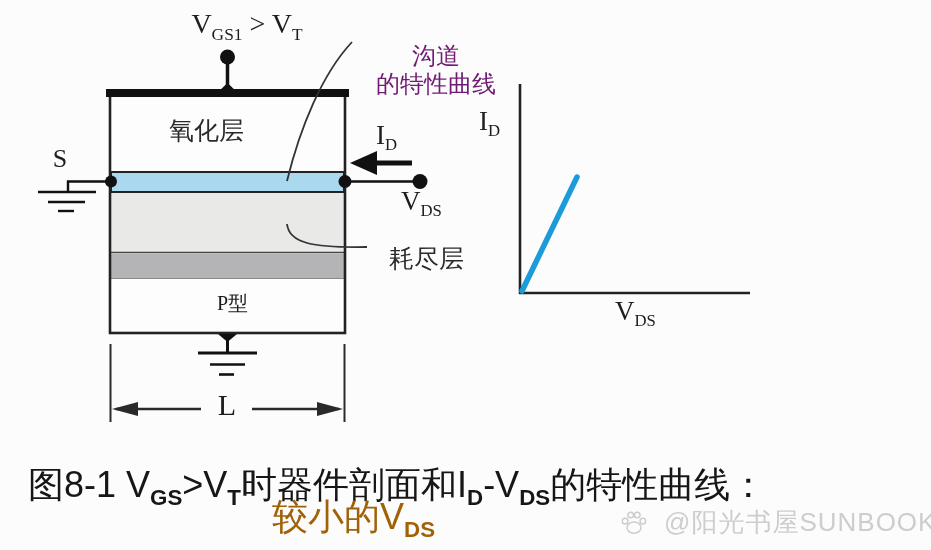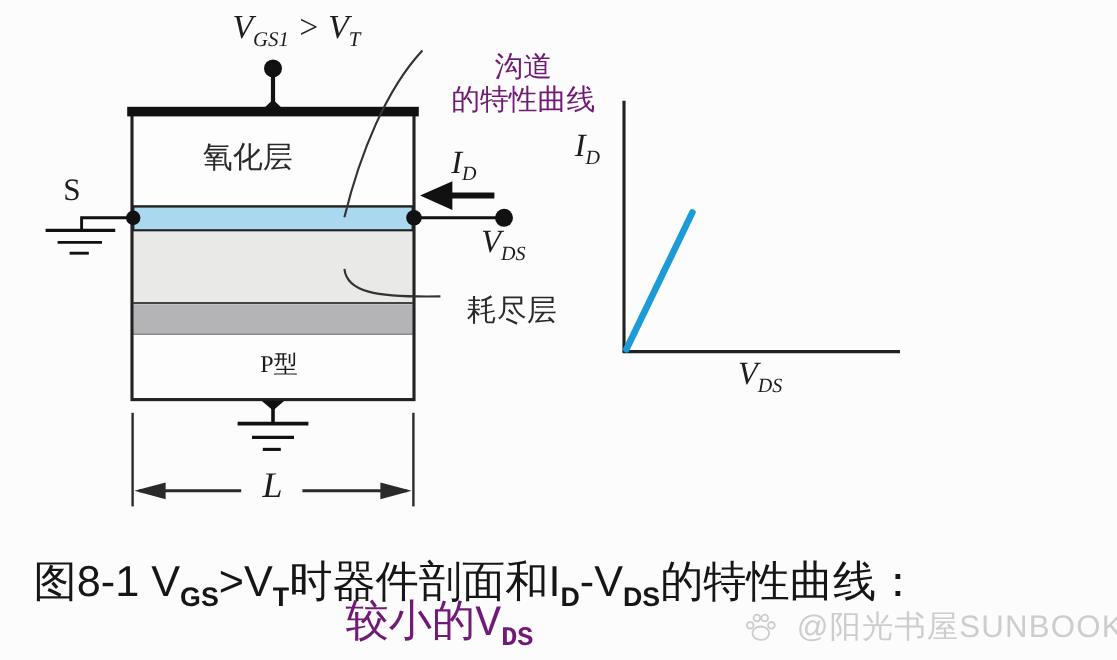--- a/index.html
+++ b/index.html
@@ -1,35 +1,35 @@
 <!DOCTYPE html>
 <html><head>
 <meta charset="utf-8">
 <style>
   html,body{margin:0;padding:0;}
   body{font-family:"Liberation Sans",sans-serif;background:#ffffff;}
   #canvas{position:relative;width:931px;height:550px;background:#fcfcfc;overflow:hidden;}
   #diagram-svg{position:absolute;left:0;top:0;}
   .lbl{position:absolute;white-space:nowrap;color:#1d1d1d;}
   .serif{font-family:"Liberation Serif","DejaVu Serif",serif;}
-  .math{font-family:"Liberation Serif","DejaVu Serif",serif;font-style:italic;}
+  .math{font-family:"Liberation Serif","DejaVu Serif",serif;}
   sub{font-size:0.62em;line-height:0;letter-spacing:0;}
   .gate-cond{left:163px;top:8px;width:168px;text-align:center;font-size:28px;}
   .oxide{left:110px;top:114px;width:193px;text-align:center;font-size:25px;color:#2a2a2a;}
   .channel-ann{left:368px;top:42px;width:136px;text-align:center;font-size:24px;line-height:28px;color:#701a75;}
   .src{left:44px;top:144px;width:32px;text-align:center;font-size:26px;}
   .id-dev{left:376px;top:120px;font-size:27px;}
   .vds-dev{left:401px;top:186px;font-size:27px;}
   .depl{left:389px;top:242px;font-size:25px;color:#2a2a2a;}
   .ptype{left:110px;top:290px;width:245px;text-align:center;font-size:20px;color:#1a1a1a;}
   .len{left:203px;top:388px;width:48px;text-align:center;font-size:30px;}
   .id-plot{left:479px;top:106px;font-size:27px;}
   .vds-plot{left:615px;top:296px;font-size:27px;}
   .cap1{left:28px;top:461px;font-size:36px;font-weight:500;color:#161616;}
-  .cap2{left:288px;top:493px;font-size:36px;font-weight:500;color:#701a75;font-family:Liberation Mono, monospace;}
+  .cap2{left:272px;top:493px;font-size:36px;font-weight:500;color:#a16207;}
   .cap1 sub,.cap2 sub{font-weight:600;}
   .watermark{left:620px;top:505px;font-size:26px;color:#cdcdcd;display:flex;align-items:center;gap:16px;}
   .watermark span{letter-spacing:1px;}
 </style>
 </head>
 <body>
 
 <div id="canvas">
 
   <svg id="diagram-svg" width="931" height="550" viewBox="0 0 931 550">

